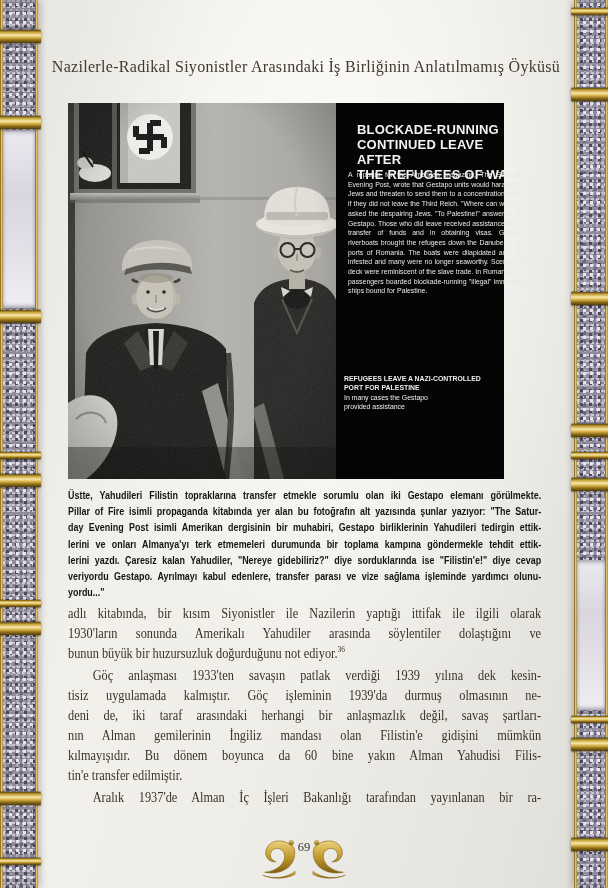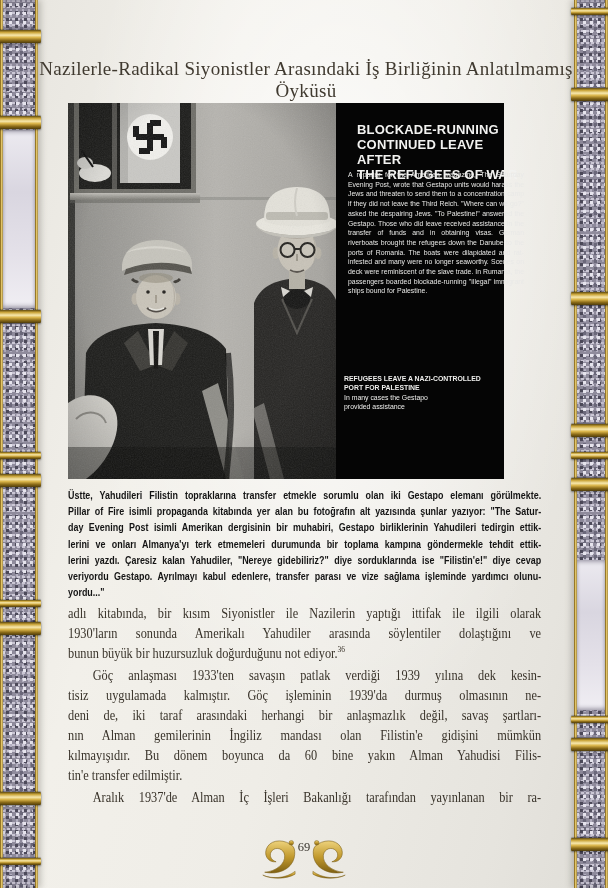--- a/index.html
+++ b/index.html
@@ -41,21 +41,21 @@
   }
   .gold-band {
     position:absolute; left:-3px; right:-3px; z-index:5; border-radius:1px;
     background:linear-gradient(180deg,#5e4a10,#caa53a 18%,#f7e8ae 40%,#d9b44a 58%,#8a6a18 80%,#4e3c0c);
     box-shadow:0 1px 2px rgba(0,0,0,.45), 0 -1px 1px rgba(0,0,0,.25);
   }
   .b1 { height:13px; } .b2 { height:7px; }
   
   .header-title {
     position:absolute; top:58px; left:38px; right:34px; z-index:2;
-    text-align:center; font-size:19px; letter-spacing:.3px; color:#403a30;
+    text-align:center; font-size:16px; letter-spacing:.3px; color:#403a30;
   }
   
   .figure { position:absolute; left:68px; top:103px; width:436px; height:376px; display:flex; z-index:2; }
   .photo  { width:268px; height:376px; flex:none; }
   .panel  { position:relative; flex:1; background:#050505; color:#f2f2f0;
             font-family:"Liberation Sans","DejaVu Sans",sans-serif; }
   .panel-heading { position:absolute; left:21px; top:19px; width:172px;
             font-weight:bold; font-size:13px; line-height:15px; letter-spacing:.2px; }
   .panel-body { position:absolute; left:12px; top:67px; width:176px;
             font-size:6.9px; line-height:9.7px; text-align:justify; color:#e9e9e7; }

